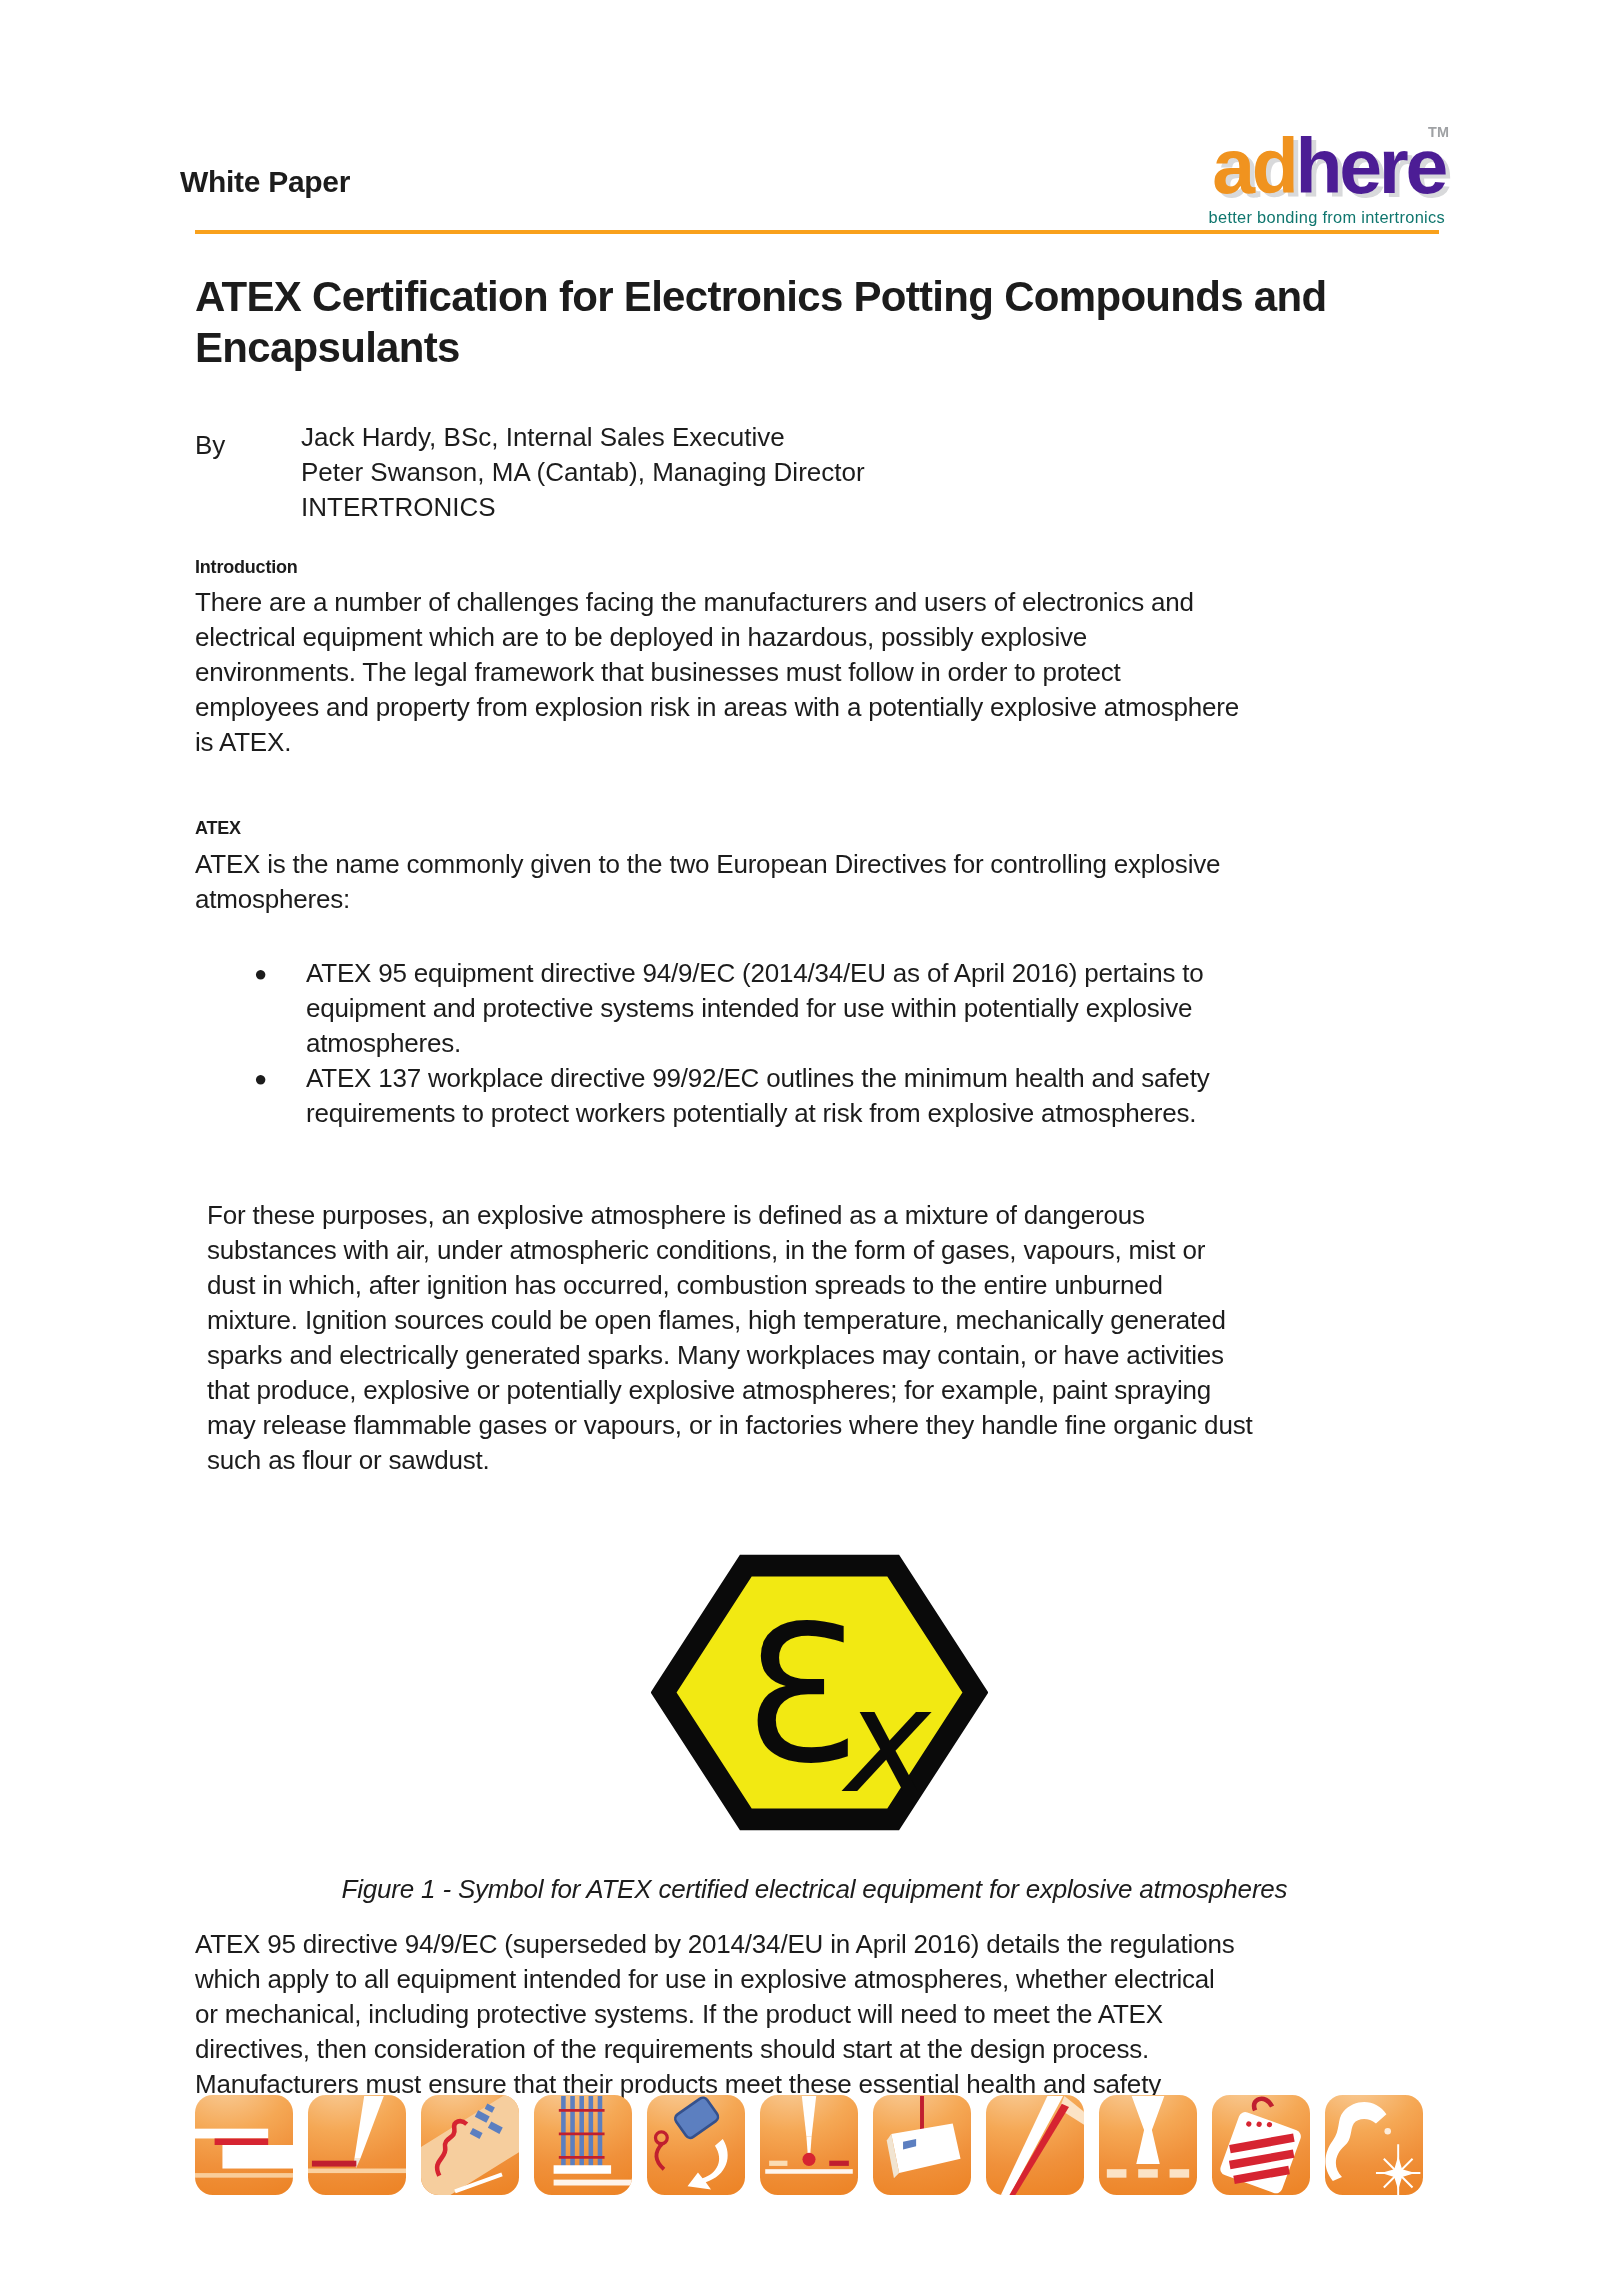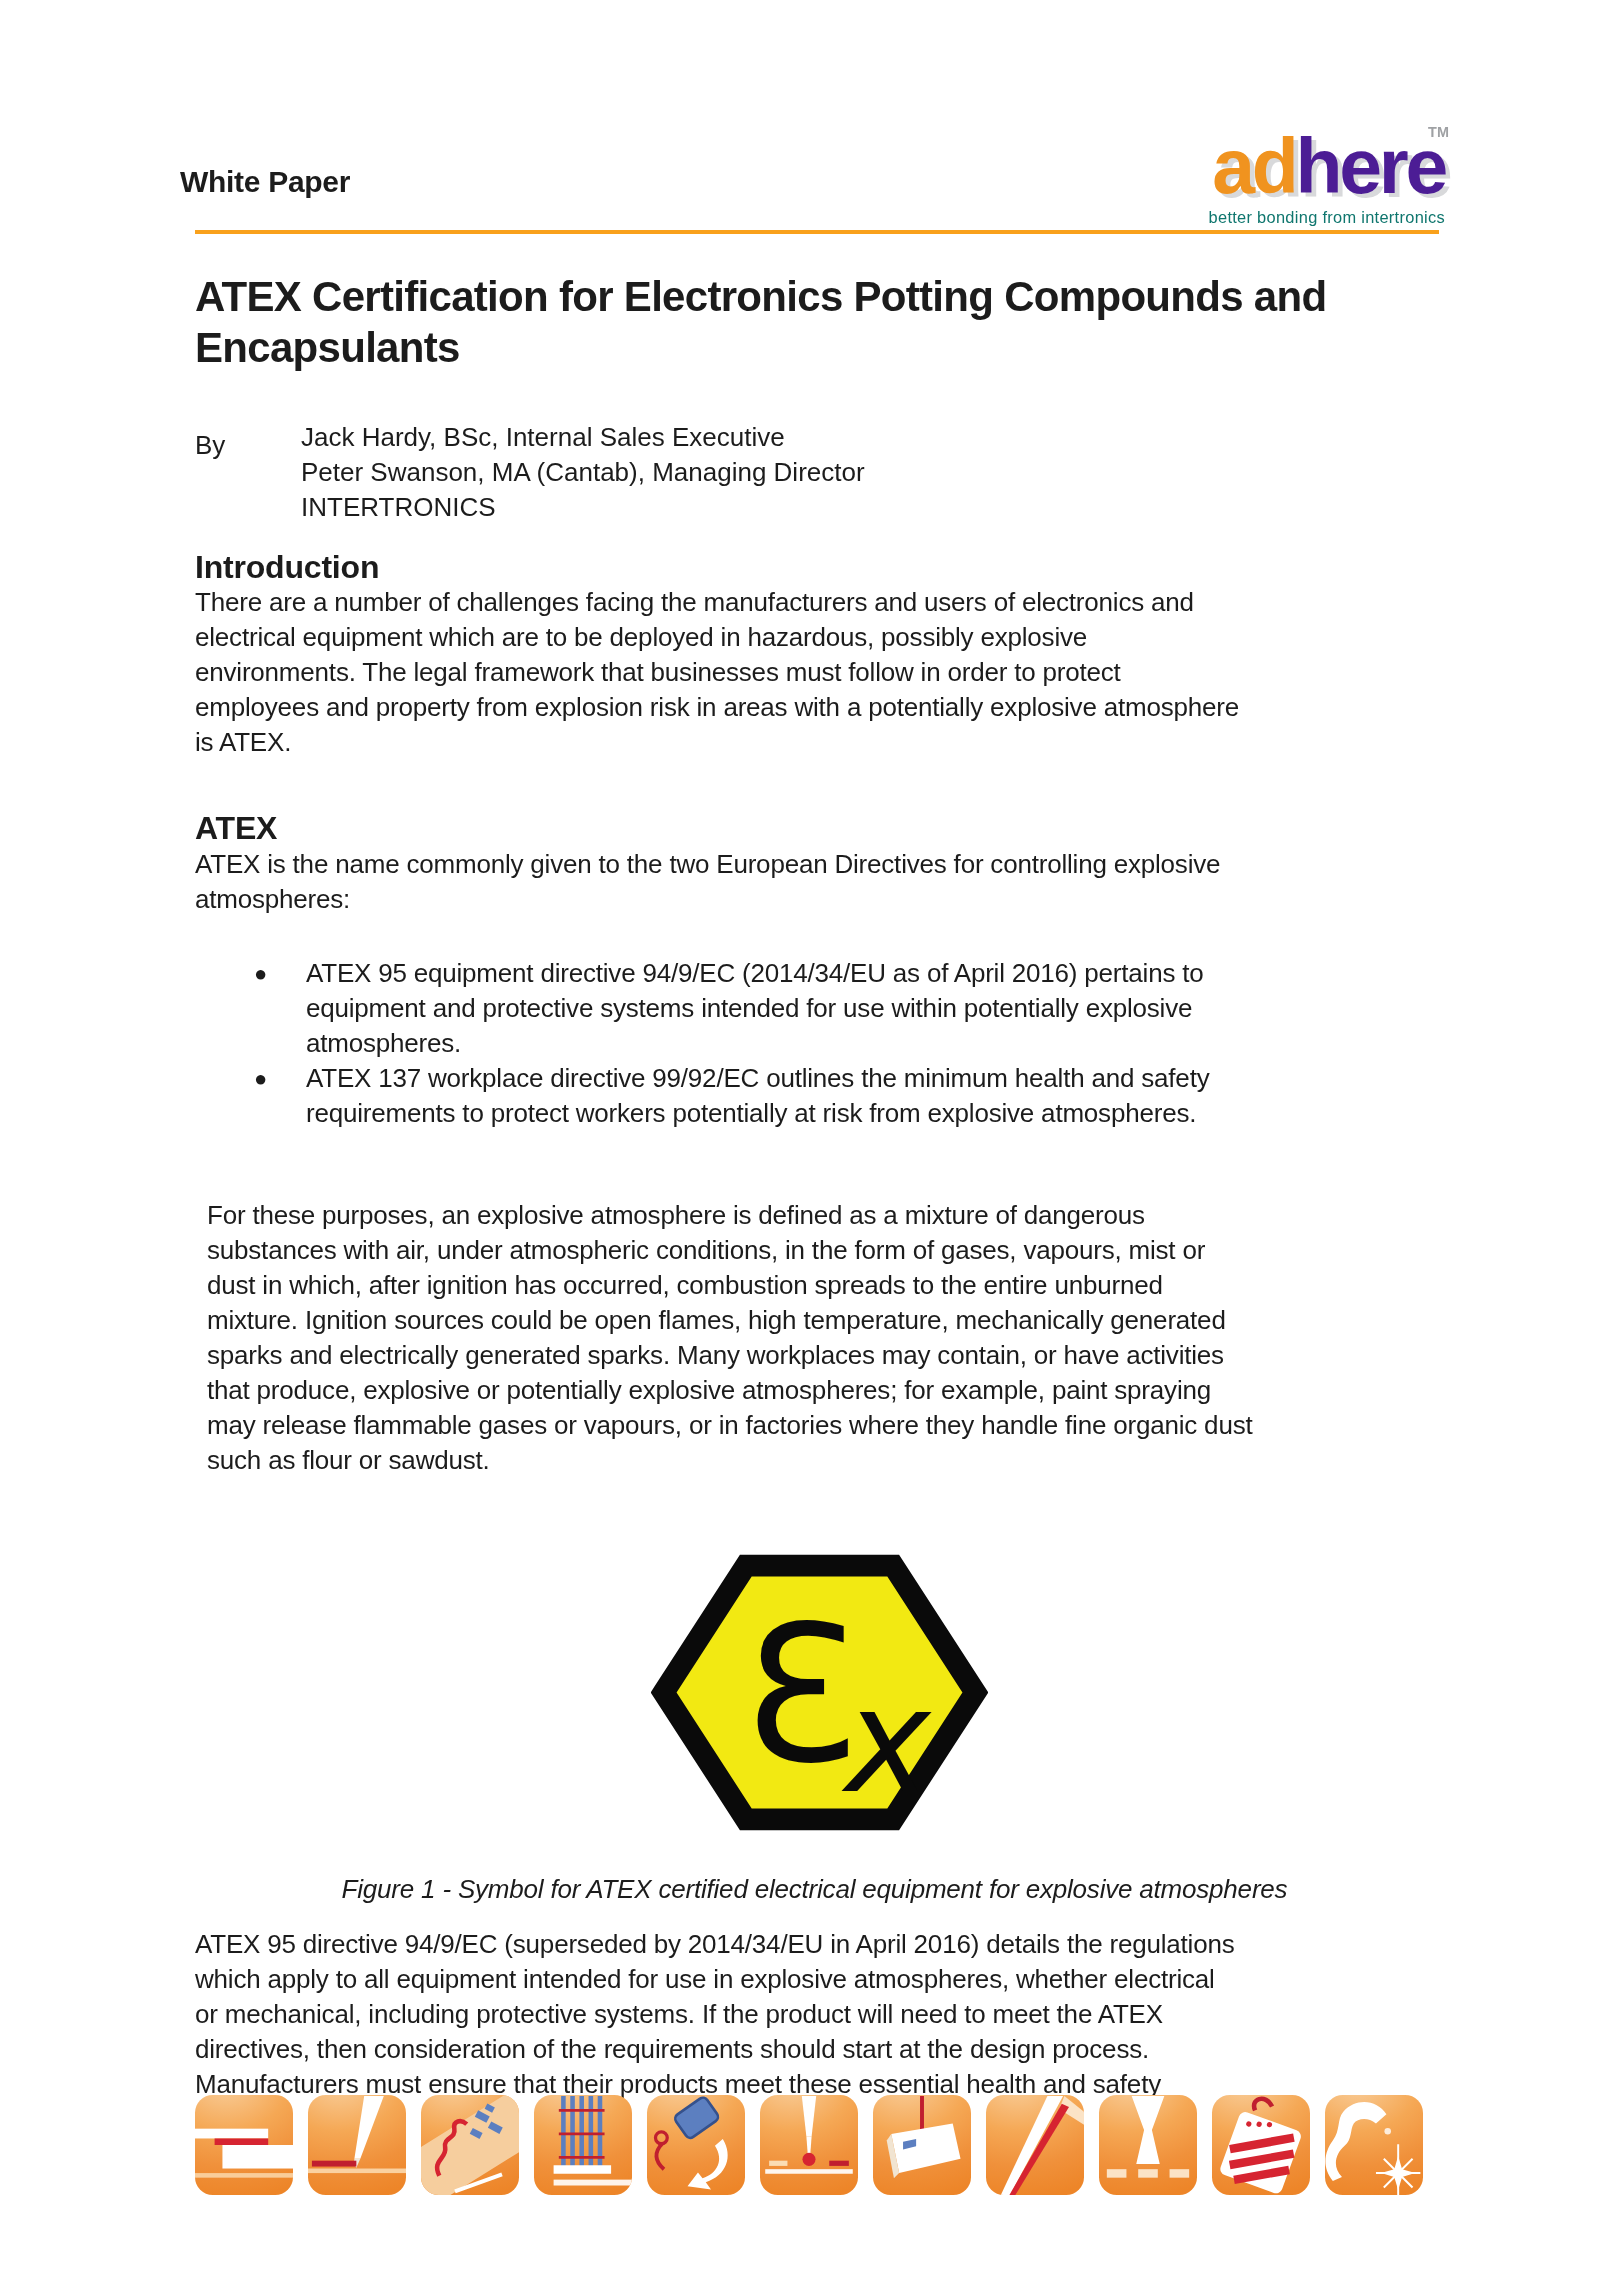--- a/index.html
+++ b/index.html
@@ -47,21 +47,21 @@
   .page-title {
     left:195px; top:271px;
     font-size:42px; font-weight:bold; letter-spacing:-0.7px;
     line-height:51px; white-space:pre;
   }
   .byline { left:195px; top:420px; display:flex; }
   .byline-prefix { width:106px; font-size:26px; line-height:35px;margin-top:8px; }
   .byline-authors { font-size:26px; line-height:35px; white-space:pre; }
 
   
-  .sec-heading { font-size:32px; font-weight:bold; line-height:35px; letter-spacing:-0.2px; }
+  .sec-heading { font-size:18px; font-weight:bold; line-height:35px; letter-spacing:-0.2px; }
   .para { font-size:26px; line-height:35px; letter-spacing:-0.2px; white-space:pre; }
 
   .heading-introduction { left:195px; top:550px; }
   .para-introduction    { left:195px; top:585px; }
   .heading-atex         { left:195px; top:811px; }
   .para-atex            { left:195px; top:847px; }
 
   .bullet-list { left:254px; top:956px; }
   .bullet-item { display:flex; align-items:flex-start; }
   .bullet-marker {

